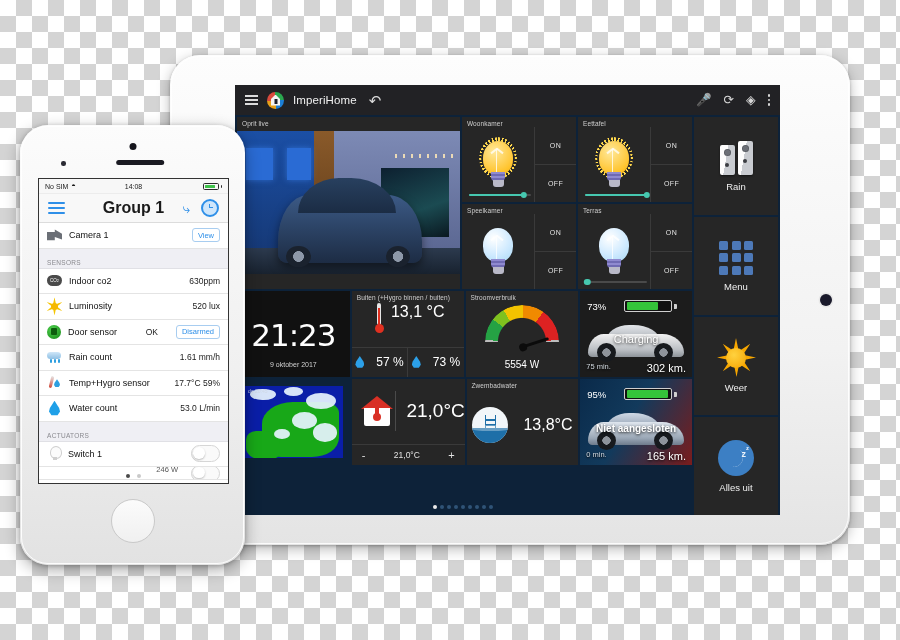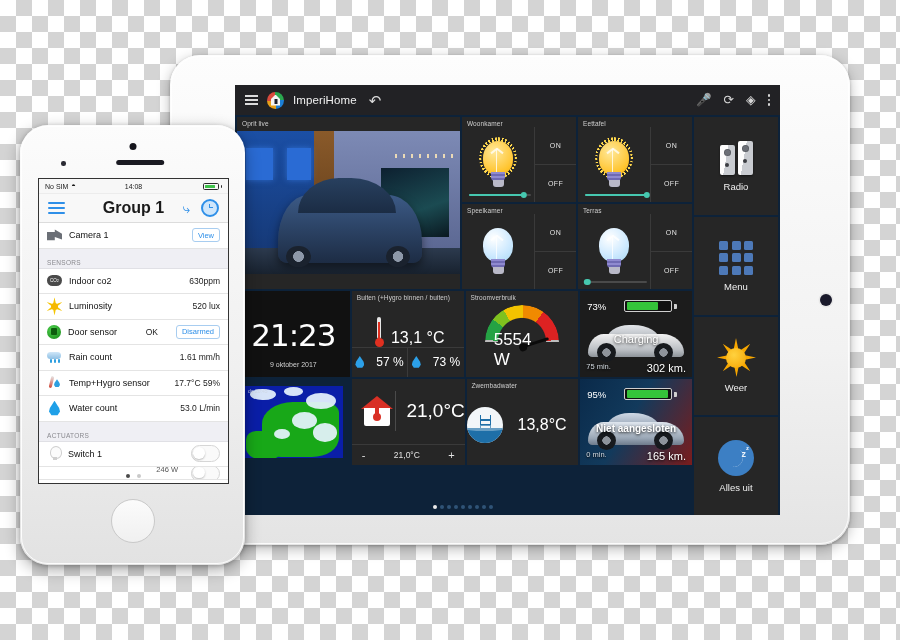--- a/index.html
+++ b/index.html
@@ -169,21 +169,21 @@
   .clock-tile{width:113px;height:86px;background:#111;}
   .clock-time{
     position:absolute;left:50%;top:26px;transform:translateX(-50%);
     color:#fff;font-size:31px;font-weight:400;letter-spacing:-1px;
     font-family:"DejaVu Sans",sans-serif;
   }
   .clock-date{position:absolute;left:50%;bottom:9px;transform:translateX(-50%);color:#d2d2d2;font-size:7px;white-space:nowrap;}
 
   
   .out-tile{width:112px;height:86px;}
-  .out-top{position:absolute;left:0;top:12px;width:116px;height:44px;display:flex;align-items:flex-end;justify-content:center;gap:7px;border-bottom:1px solid #3a3a3a;}
+  .out-top{position:absolute;left:0;top:12px;width:116px;height:44px;display:flex;align-items:flex-start;justify-content:center;gap:7px;border-bottom:1px solid #3a3a3a;}
   .thermo{position:relative;width:9px;height:30px;}
   .thermo .stem{position:absolute;left:2.5px;top:0;width:4px;height:22px;border-radius:3px;background:#e6e6e6;}
   .thermo .stem i{position:absolute;left:1px;top:5px;width:2px;height:17px;background:#e03020;}
   .thermo .bulbd{position:absolute;left:0;bottom:0;width:9px;height:9px;border-radius:50%;background:#e03020;}
   .out-temp{color:#fff;font-size:16px;}
   .out-bot{position:absolute;left:0;bottom:0;width:112px;height:30px;display:flex;}
   .hum{flex:1;display:flex;align-items:center;justify-content:center;gap:12px;color:#fff;font-size:12px;}
   .hum:first-child{border-right:1px solid #3a3a3a;}
   .drop{width:9px;height:12px;background:#2ca0e8;clip-path:polygon(50% 0,92% 48%,100% 72%,78% 97%,22% 97%,0 72%,8% 48%);}
 
@@ -202,21 +202,21 @@
       #bdbdbd 177deg 180deg,
       transparent 180deg 360deg);
     -webkit-mask:radial-gradient(circle,transparent 0 45%,#000 47% 100%);
             mask:radial-gradient(circle,transparent 0 45%,#000 47% 100%);
   }
   .gauge-needle{
     position:absolute;left:50%;top:40px;width:28px;height:3.4px;background:#0b0b0b;
     border-radius:2px;transform-origin:2px 50%;transform:rotate(-18deg);
   }
   .gauge-needle:before{content:"";position:absolute;left:-3px;top:-2.4px;width:8px;height:8px;border-radius:50%;background:#0b0b0b;}
-  .gauge-val{position:absolute;left:50%;bottom:7px;transform:translateX(-50%);color:#fff;font-size:17px;}
+  .gauge-val{position:absolute;left:50%;bottom:7px;transform:translateX(-50%);color:#fff;font-size:10px;}
 
   
   .car-tile{width:112px;height:86px;background:#1c1c1c;}
   .car-tile.ev2{background:linear-gradient(120deg,#0a2a4a 0%,#123a5c 45%,#7a1c1c 100%);}
   .battery{position:absolute;top:9px;display:flex;align-items:center;gap:2px;}
   .bat-body{width:48px;height:12px;border:1.4px solid #cfcfcf;border-radius:2px;padding:1.3px;box-sizing:border-box;background:#111;}
   .bat-body i{display:block;height:100%;background:#35c43a;border-radius:1px;}
   .bat-cap{width:2.5px;height:5px;background:#cfcfcf;border-radius:0 1px 1px 0;}
   .bat-pct{color:#fff;font-size:9.5px;}
   .car-img{
@@ -265,21 +265,21 @@
   .house .wall{position:absolute;left:3px;top:12px;width:26px;height:18px;background:#fff;border-radius:0 0 2px 2px;}
   .house .thm{position:absolute;left:14px;top:6px;width:4px;height:15px;background:#d93025;border-radius:2px;}
   .house .thm:after{content:"";position:absolute;left:-2px;bottom:-4px;width:8px;height:8px;border-radius:50%;background:#d93025;}
   .th-val{color:#fff;font-size:19px;margin-left:7px;border-left:1px solid #4a4a4a;padding-left:10px;height:40px;display:flex;align-items:center;}
   .th-bot{position:absolute;left:0;bottom:0;width:113px;height:21px;border-top:1px solid #3a3a3a;display:flex;align-items:center;justify-content:space-between;padding:0 10px;box-sizing:border-box;}
   .th-bot span{color:#e3e3e3;font-size:8.5px;}
   .th-bot .sym{font-size:11px;color:#e3e3e3;}
 
   
   .pool-tile{width:112px;height:86px;}
-  .pool-wrap{position:absolute;left:0;top:16px;width:112px;height:60px;display:flex;align-items:center;gap:15px;}
+  .pool-wrap{position:absolute;left:0;top:16px;width:112px;height:60px;display:flex;align-items:center;justify-content:center;gap:15px;}
   .pool-circ{width:36px;height:36px;border-radius:50%;background:#f2f6f9;position:relative;overflow:hidden;}
   .pool-circ .water{position:absolute;left:0;bottom:0;width:100%;height:42%;background:#1e6fa8;}
   .pool-circ .water:before{content:"";position:absolute;left:-10%;top:-3px;width:120%;height:6px;background:#f2f6f9;border-radius:50%;opacity:.35;}
   .pool-circ .lad{position:absolute;left:13px;top:8px;width:9px;height:14px;border:1.6px solid #1e6fa8;border-top:none;border-bottom:none;}
   .pool-circ .lad:after{content:"";position:absolute;left:0;top:4px;width:9px;height:1.6px;background:#1e6fa8;box-shadow:0 5px 0 #1e6fa8;}
   .pool-val{color:#fff;font-size:16px;}
 
   
   .side-tile{
     width:84px;height:100px;background:#262626;
@@ -682,21 +682,21 @@
             <i></i>
         </div>
       </div>
 
       <div id="dash-side">
         <div class="side-tile">
           <div class="spk">
               <i></i>
               <i></i>
             </div>
-          <div class="side-label">Radio</div>
+          <div class="side-label">Rain</div>
         </div>
         <div class="side-tile">
           <div class="grid9">
               <i></i>
               <i></i>
               <i></i>
               <i></i>
               <i></i>
               <i></i>
               <i></i>

